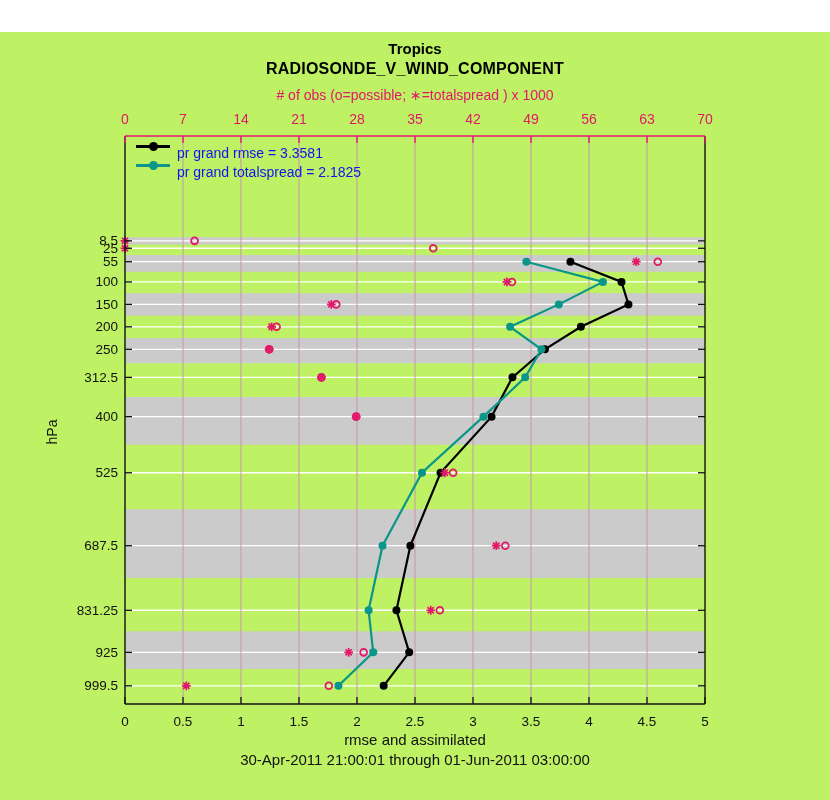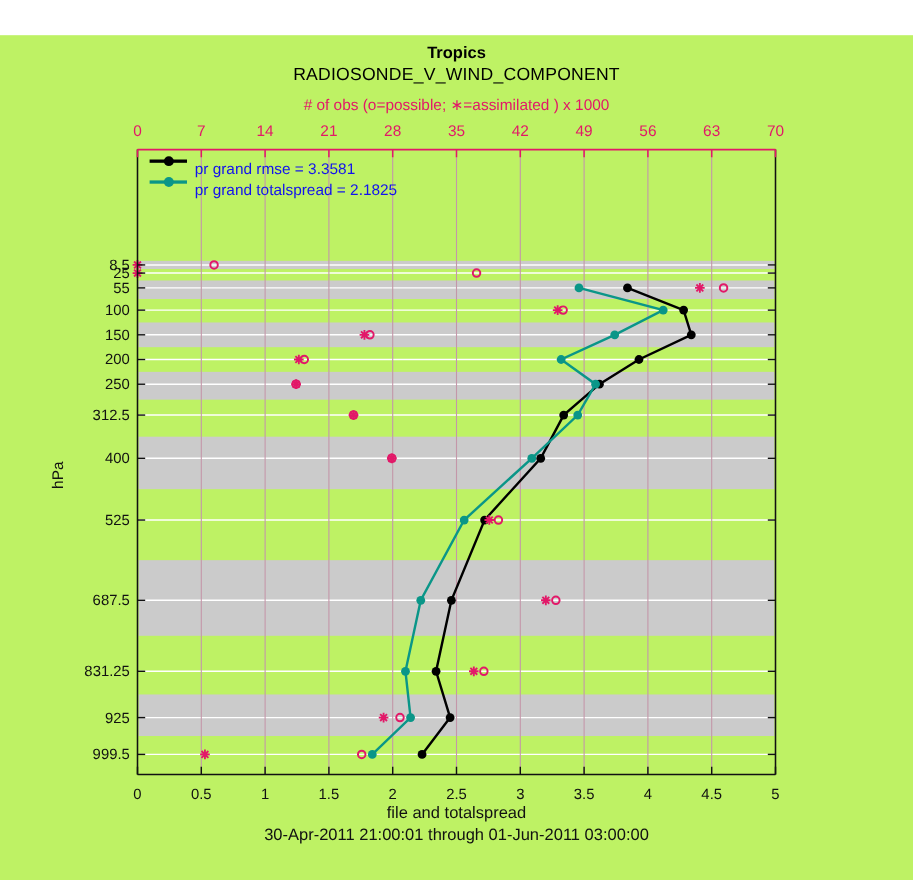--- a/index.html
+++ b/index.html
@@ -1,41 +1,41 @@
 <!DOCTYPE html>
 <html><head>
 <meta charset="utf-8">
 <style>
   html,body{margin:0;padding:0;background:#ffffff;}
   .fig{position:relative;width:830px;height:800px;background:#bef264;overflow:hidden;
        font-family:"Liberation Sans","DejaVu Sans",sans-serif;margin-top:32px;}
   .t-center{position:absolute;left:0;width:830px;text-align:center;}
   .title1{top:8px;font-size:15px;font-weight:bold;color:#000;}
-  .title2{top:28px;font-size:16px;font-weight:normal;color:#000;letter-spacing:0.2px;}
+  .title2{top:28px;font-size:16px;font-weight:bold;color:#000;letter-spacing:0.2px;}
   .obslab{top:55px;font-size:14px;color:#e21868;}
   .xlab{top:699px;font-size:15px;color:#111;}
   .datelab{top:719px;font-size:15px;color:#111;}
   .filelab{top:773px;font-size:7px;color:#222;}
   .ylab{position:absolute;left:40px;top:392px;font-size:14px;color:#111;
         transform:rotate(-90deg);transform-origin:center;}
   svg{position:absolute;left:0;top:0;}
   .legend{position:absolute;left:136px;top:113px;}
   .leg-row{display:flex;align-items:flex-start;height:19px;}
   .leg-line{position:relative;width:34px;height:3px;margin-right:7px;}
   .leg-dot{position:absolute;left:13px;top:-3px;width:9px;height:9px;border-radius:50%;}
   .leg-text{font-size:14px;color:#1212ee;white-space:nowrap;}
 </style>
 </head>
 <body>
 
 <div class="fig">
 
   <div class="t-center title1">Tropics</div>
   <div class="t-center title2">RADIOSONDE_V_WIND_COMPONENT</div>
-  <div class="t-center obslab"># of obs (o=possible; ∗=assimilated ) x 1000</div>
+  <div class="t-center obslab"># of obs (o=possible; ∗=totalspread ) x 1000</div>
 
   <svg id="plot-svg" width="830" height="800">
       <rect x="126" y="205.1399209486166" width="578" height="7.408695652173918" fill="#cbcbcb"></rect>
       <rect x="126" y="222.98814229249012" width="578" height="16.837944664031625" fill="#cbcbcb"></rect>
       <rect x="126" y="261.1541501976285" width="578" height="22.4505928853755" fill="#cbcbcb"></rect>
       <rect x="126" y="306.05533596837944" width="578" height="25.256916996047437" fill="#cbcbcb"></rect>
       <rect x="126" y="364.9881422924901" width="578" height="47.70750988142288" fill="#cbcbcb"></rect>
       <rect x="126" y="477.24110671936756" width="578" height="68.75494071146244" fill="#cbcbcb"></rect>
       <rect x="126" y="599.3162055335969" width="578" height="37.7731225296443" fill="#cbcbcb"></rect>
       <line x1="126" y1="208.84426877470355" x2="704" y2="208.84426877470355" stroke="#ffffff" stroke-width="1.3"></line>
@@ -216,17 +216,17 @@
     </div>
     <div class="leg-row">
       <span class="leg-line" style="background:#0a9688">
           <span class="leg-dot" style="background:#0a9688"></span>
         </span>
       <span class="leg-text">pr grand totalspread = 2.1825</span>
     </div>
   </div>
 
   <div class="ylab">hPa</div>
-  <div class="t-center xlab">file and totalspread</div>
+  <div class="t-center xlab">rmse and assimilated</div>
   <div class="t-center datelab">30-Apr-2011 21:00:01 through 01-Jun-2011 03:00:00</div>
   <div class="t-center filelab">data file: /Users/raeder/DAI/ATM_forcXX/CAM6_setup/f.e21.FHIST_BGC.f09_025.CAM6assim.011/Diags_NTrS_2011-05/obs_diag_output.nc</div>
 
 </div>
 
 </body></html>

